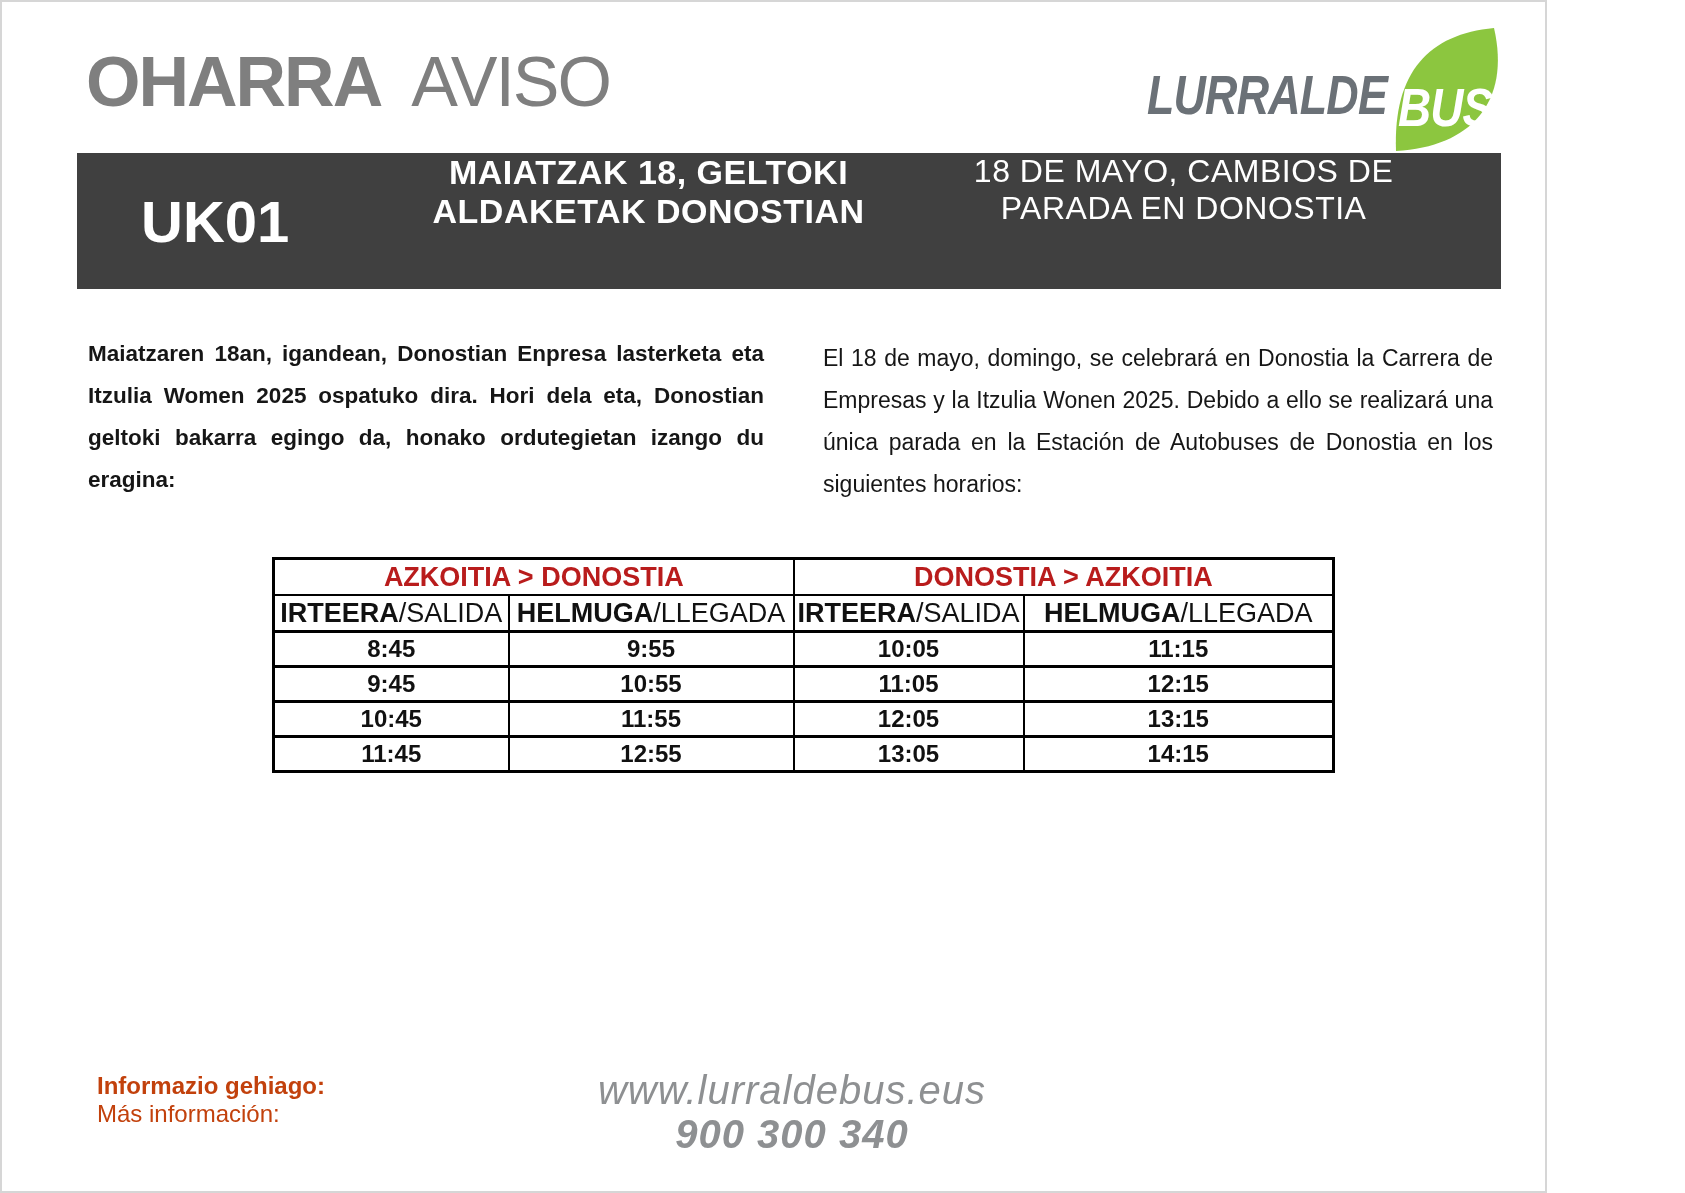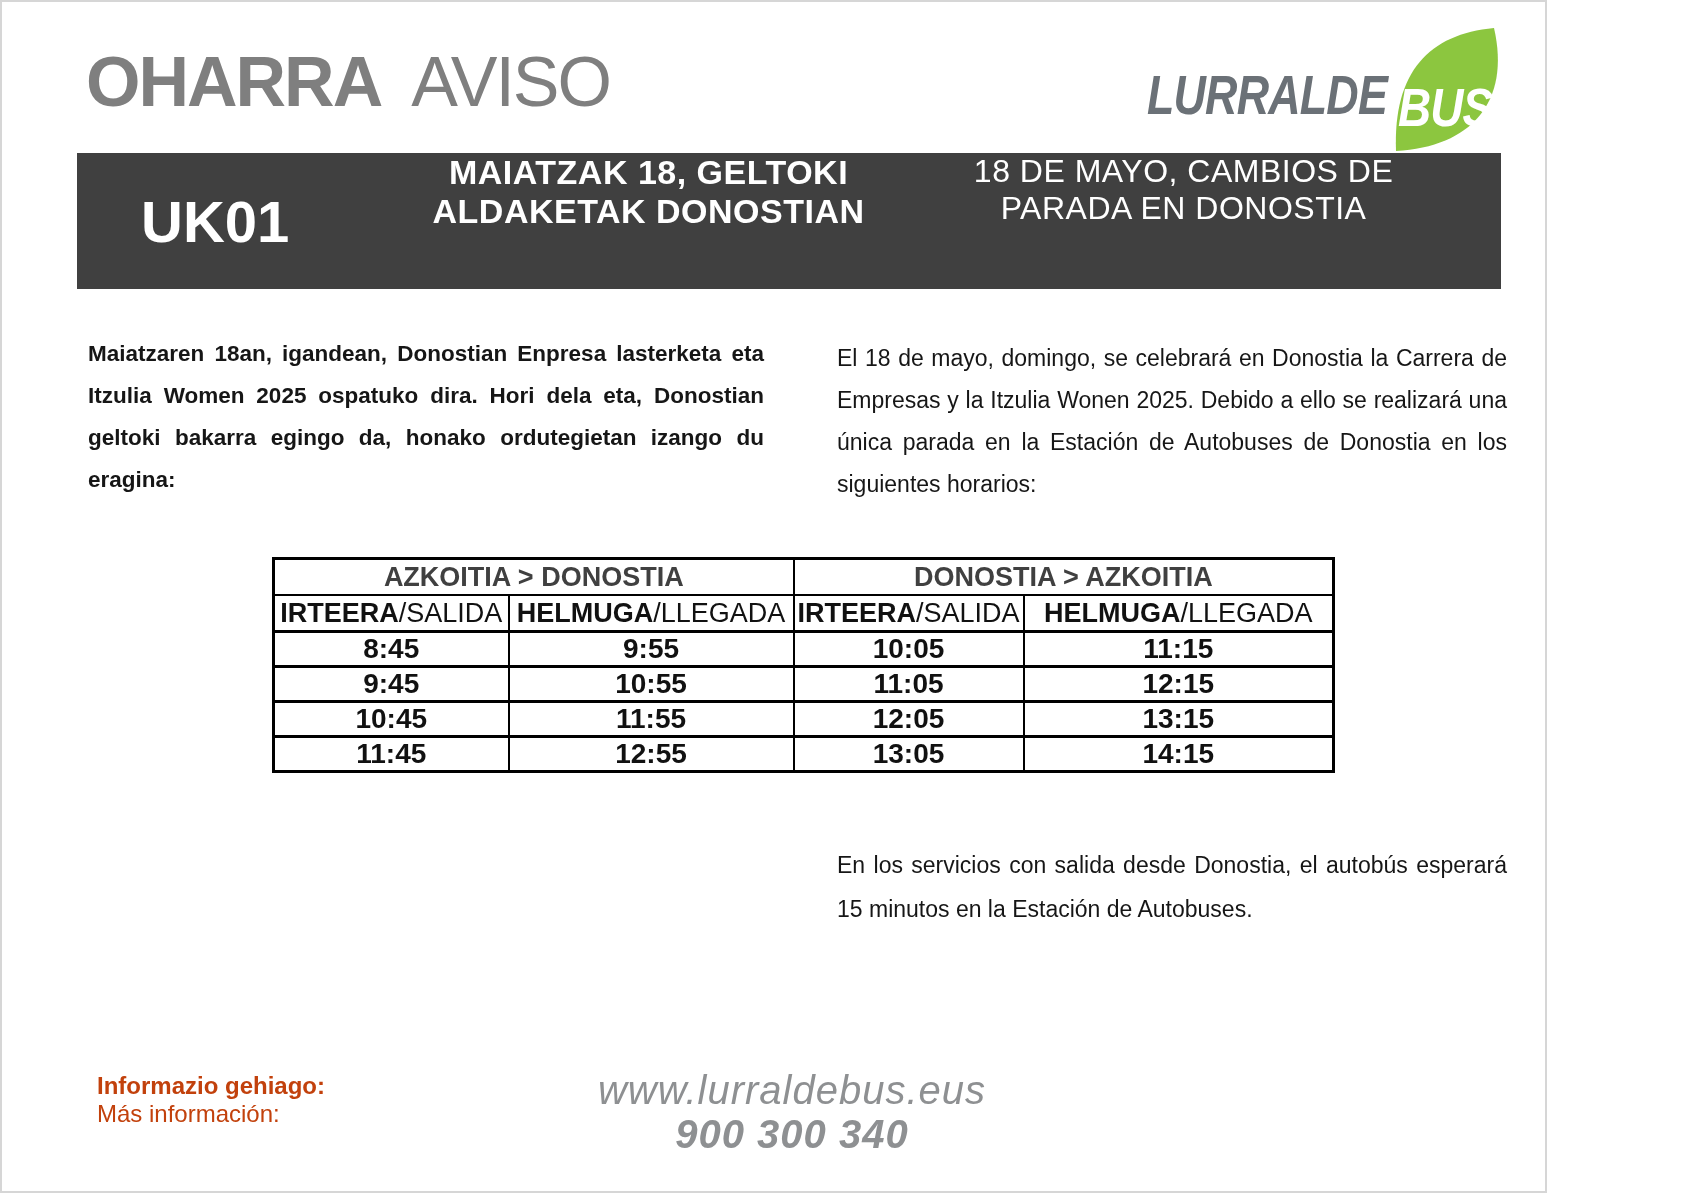--- a/index.html
+++ b/index.html
@@ -52,44 +52,44 @@
     position:absolute;left:310px;right:70px;top:0;height:136px;
     display:flex;flex-direction:row;justify-content:center;
     text-align:center;gap:26px;
   }
   .banner-line1{font-size:34px;font-weight:700;letter-spacing:0.5px;}
   .banner-line2{font-size:32px;font-weight:400;letter-spacing:0.5px;}
 
   
   .col-text{position:absolute;text-align:justify;color:#161616;}
   .basque{font-weight:700;margin-left:6px;}
-  .spanish{font-weight:400;margin-left:14px;}
+  .spanish{font-weight:400;}
   .intro-left {left:80px; top:308px;width:676px;font-size:22.5px;line-height:42px;}
   .intro-right{left:821px;top:312px;width:670px;font-size:23px;  line-height:42px;}
   .outro-left {left:80px; top:808px;width:676px;font-size:22.5px;line-height:44px;}
   .outro-right{left:821px;top:818px;width:670px;font-size:23px;  line-height:44px;}
 
   
   table.tt{
     position:absolute;left:270px;top:555px;width:1060px;
     border-collapse:collapse;table-layout:fixed;
     border:3px solid #000;
   }
   table.tt th,table.tt td{
     border:2px solid #000;text-align:center;vertical-align:middle;
     padding:0;height:32px;line-height:1;color:#111;
   }
   table.tt tr.group-row th{
-    color:#404040;font-size:27px;font-weight:700;height:34px;
+    color:#b91c1c;font-size:27px;font-weight:700;height:34px;
   }
   table.tt tr.col-row th{
     font-size:27px;font-weight:400;height:34px;border-bottom:3px solid #000;
   }
   table.tt tr.col-row .b{font-weight:700;}
-  table.tt td{font-size:28px;font-weight:700;border-bottom:3px solid #000;}
+  table.tt td{font-size:24px;font-weight:700;border-bottom:3px solid #000;}
 
   
   .footer-info{
     position:absolute;left:95px;top:1070px;
     color:#c2410c;font-size:24px;line-height:28px;
   }
   .footer-info .fi-b{font-weight:700;}
   .footer-contact{
     position:absolute;left:430px;top:1066px;width:720px;
     text-align:center;color:#8e9092;font-style:italic;
@@ -188,21 +188,20 @@
       </tr>
       <tr>
         <td>11:45</td>
         <td>12:55</td>
         <td>13:05</td>
         <td>14:15</td>
       </tr>
     </tbody>
   </table>
 
-  <p class="col-text spanish outro-right">En los servicios con salida desde Donostia, el autobús esperará 15 minutos en la Estación de Autobuses.</p>
 
   <div class="footer-info">
     <div class="fi-b">Informazio gehiago:</div>
     <div>Más información:</div>
   </div>
 
   <div class="footer-contact">
     <div class="footer-web">www.lurraldebus.eus</div>
     <div class="footer-phone">900 300 340</div>
   </div>

